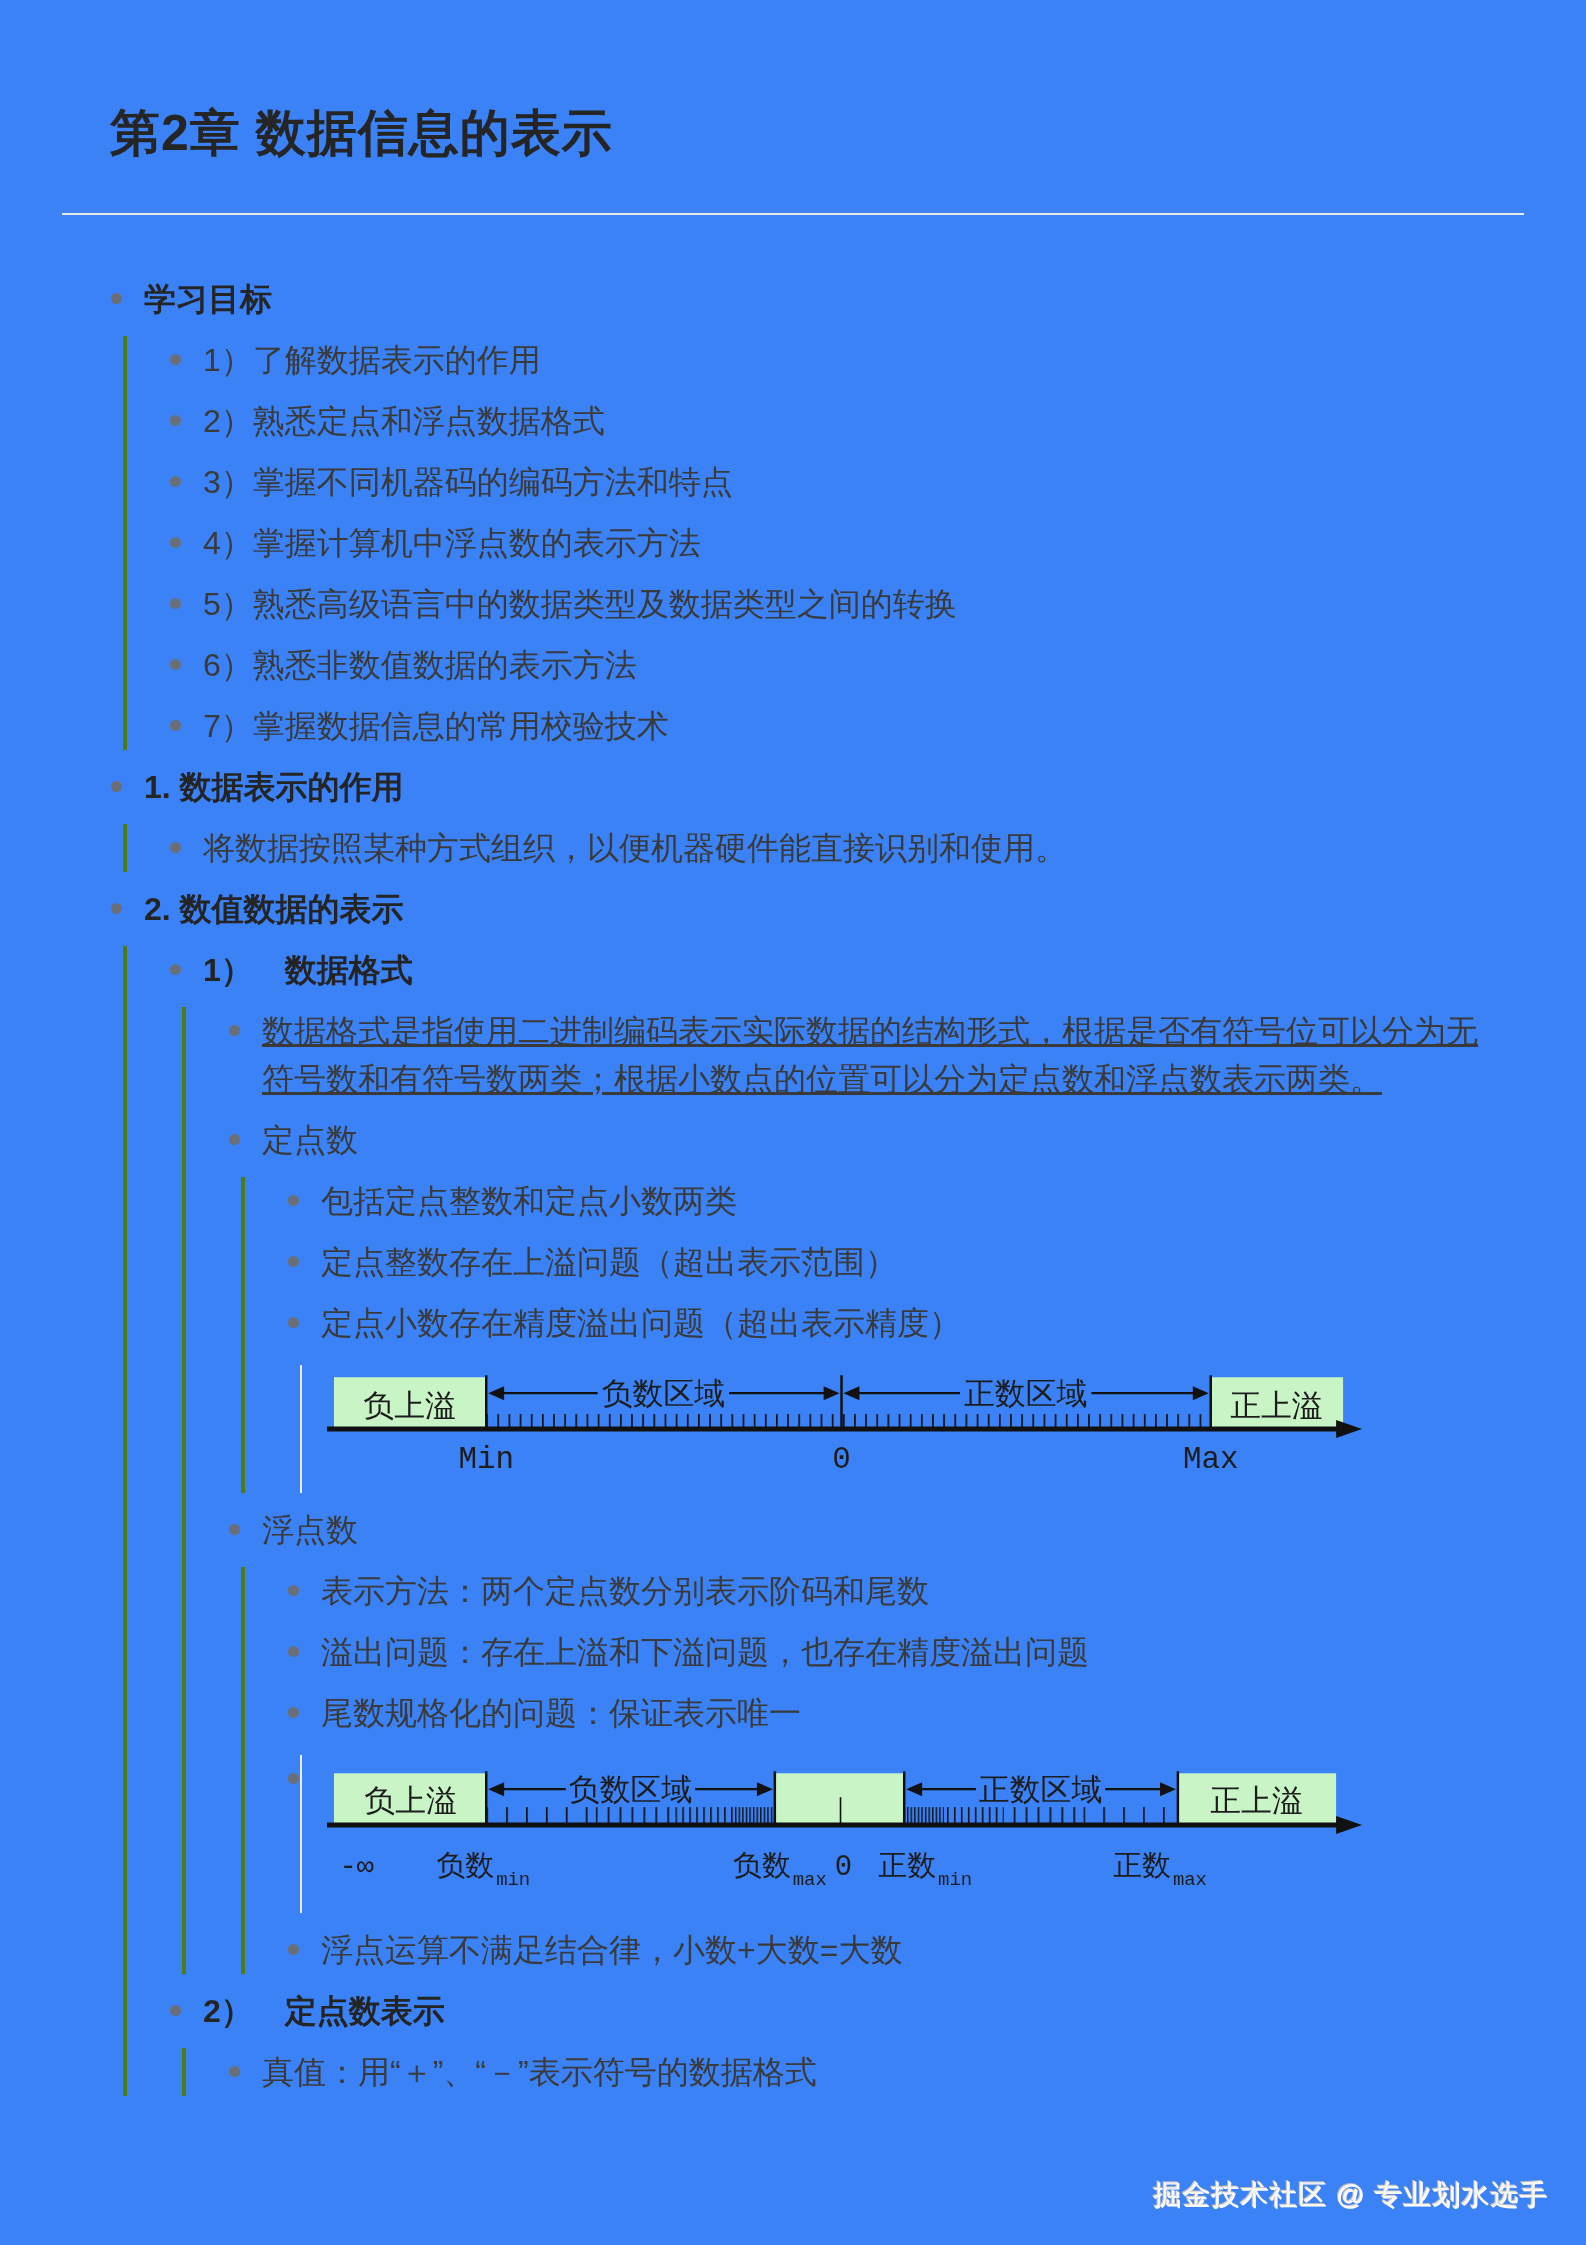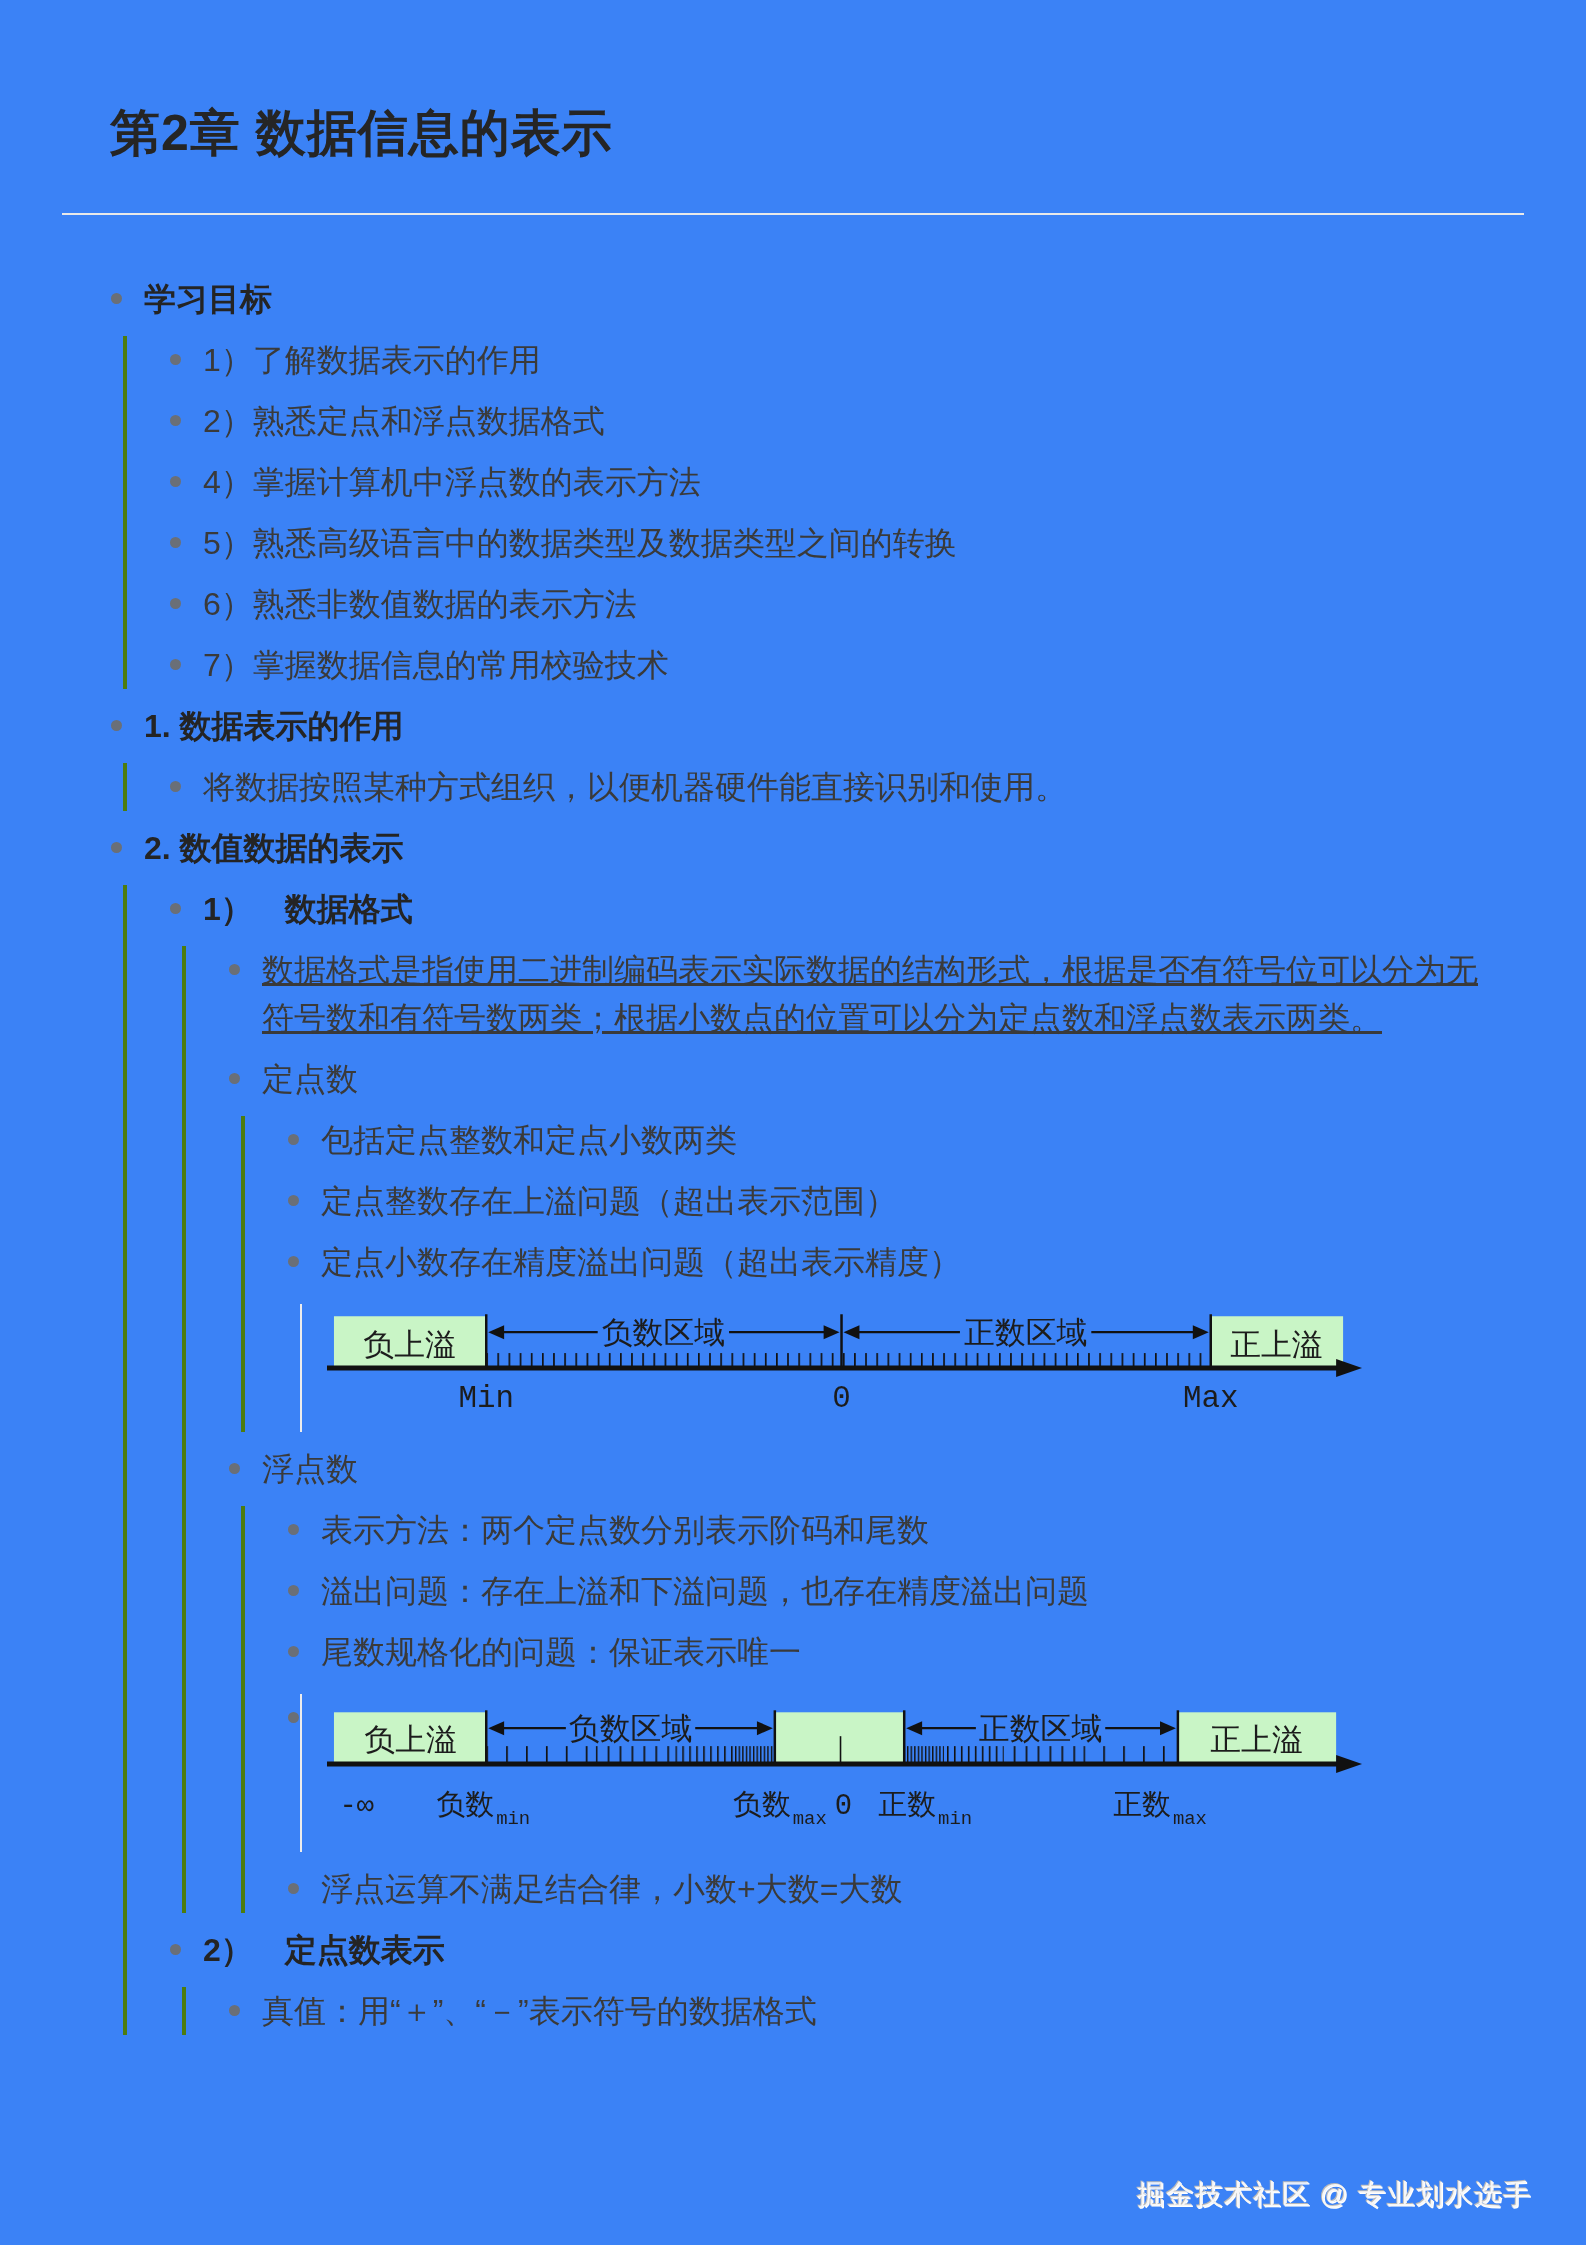--- a/index.html
+++ b/index.html
@@ -56,21 +56,21 @@
   .fig {
     margin: 18px 0 10px -21px;
     border-left: 2px solid #ececec;
     padding: 8px 0 8px 25px;
   }
   .fig svg { display: block; }
   .cjk-serif { font-family: "DejaVu Serif", serif; }
   .mono { font-family: "Liberation Mono", monospace; }
   .watermark {
     position: absolute;
-    right: 54px;
+    right: 38px;
     top: 2176px;
     font-size: 28px;
     color: #f7f7f7;
     text-shadow: -1px -1px 0 #b9b9b9, 1px 1px 0 #ffffff;
     letter-spacing: 1px;
     white-space: nowrap;
   }
 </style>
 </head>
 <body>
@@ -80,20 +80,21 @@
   <h1 class="doc-title">第2章 数据信息的表示</h1>
   <hr class="divider">
 
   <ul class="note root">
 
     <li>
       <span class="b">学习目标</span>
       <ul class="note">
         <li>1）了解数据表示的作用</li>
         <li>2）熟悉定点和浮点数据格式</li>
+        <li>3）掌握不同机器码的编码方法和特点</li>
         <li>4）掌握计算机中浮点数的表示方法</li>
         <li>5）熟悉高级语言中的数据类型及数据类型之间的转换</li>
         <li>6）熟悉非数值数据的表示方法</li>
         <li>7）掌握数据信息的常用校验技术</li>
       </ul>
     </li>
 
     <li>
       <span class="b">1. 数据表示的作用</span>
       <ul class="note">

